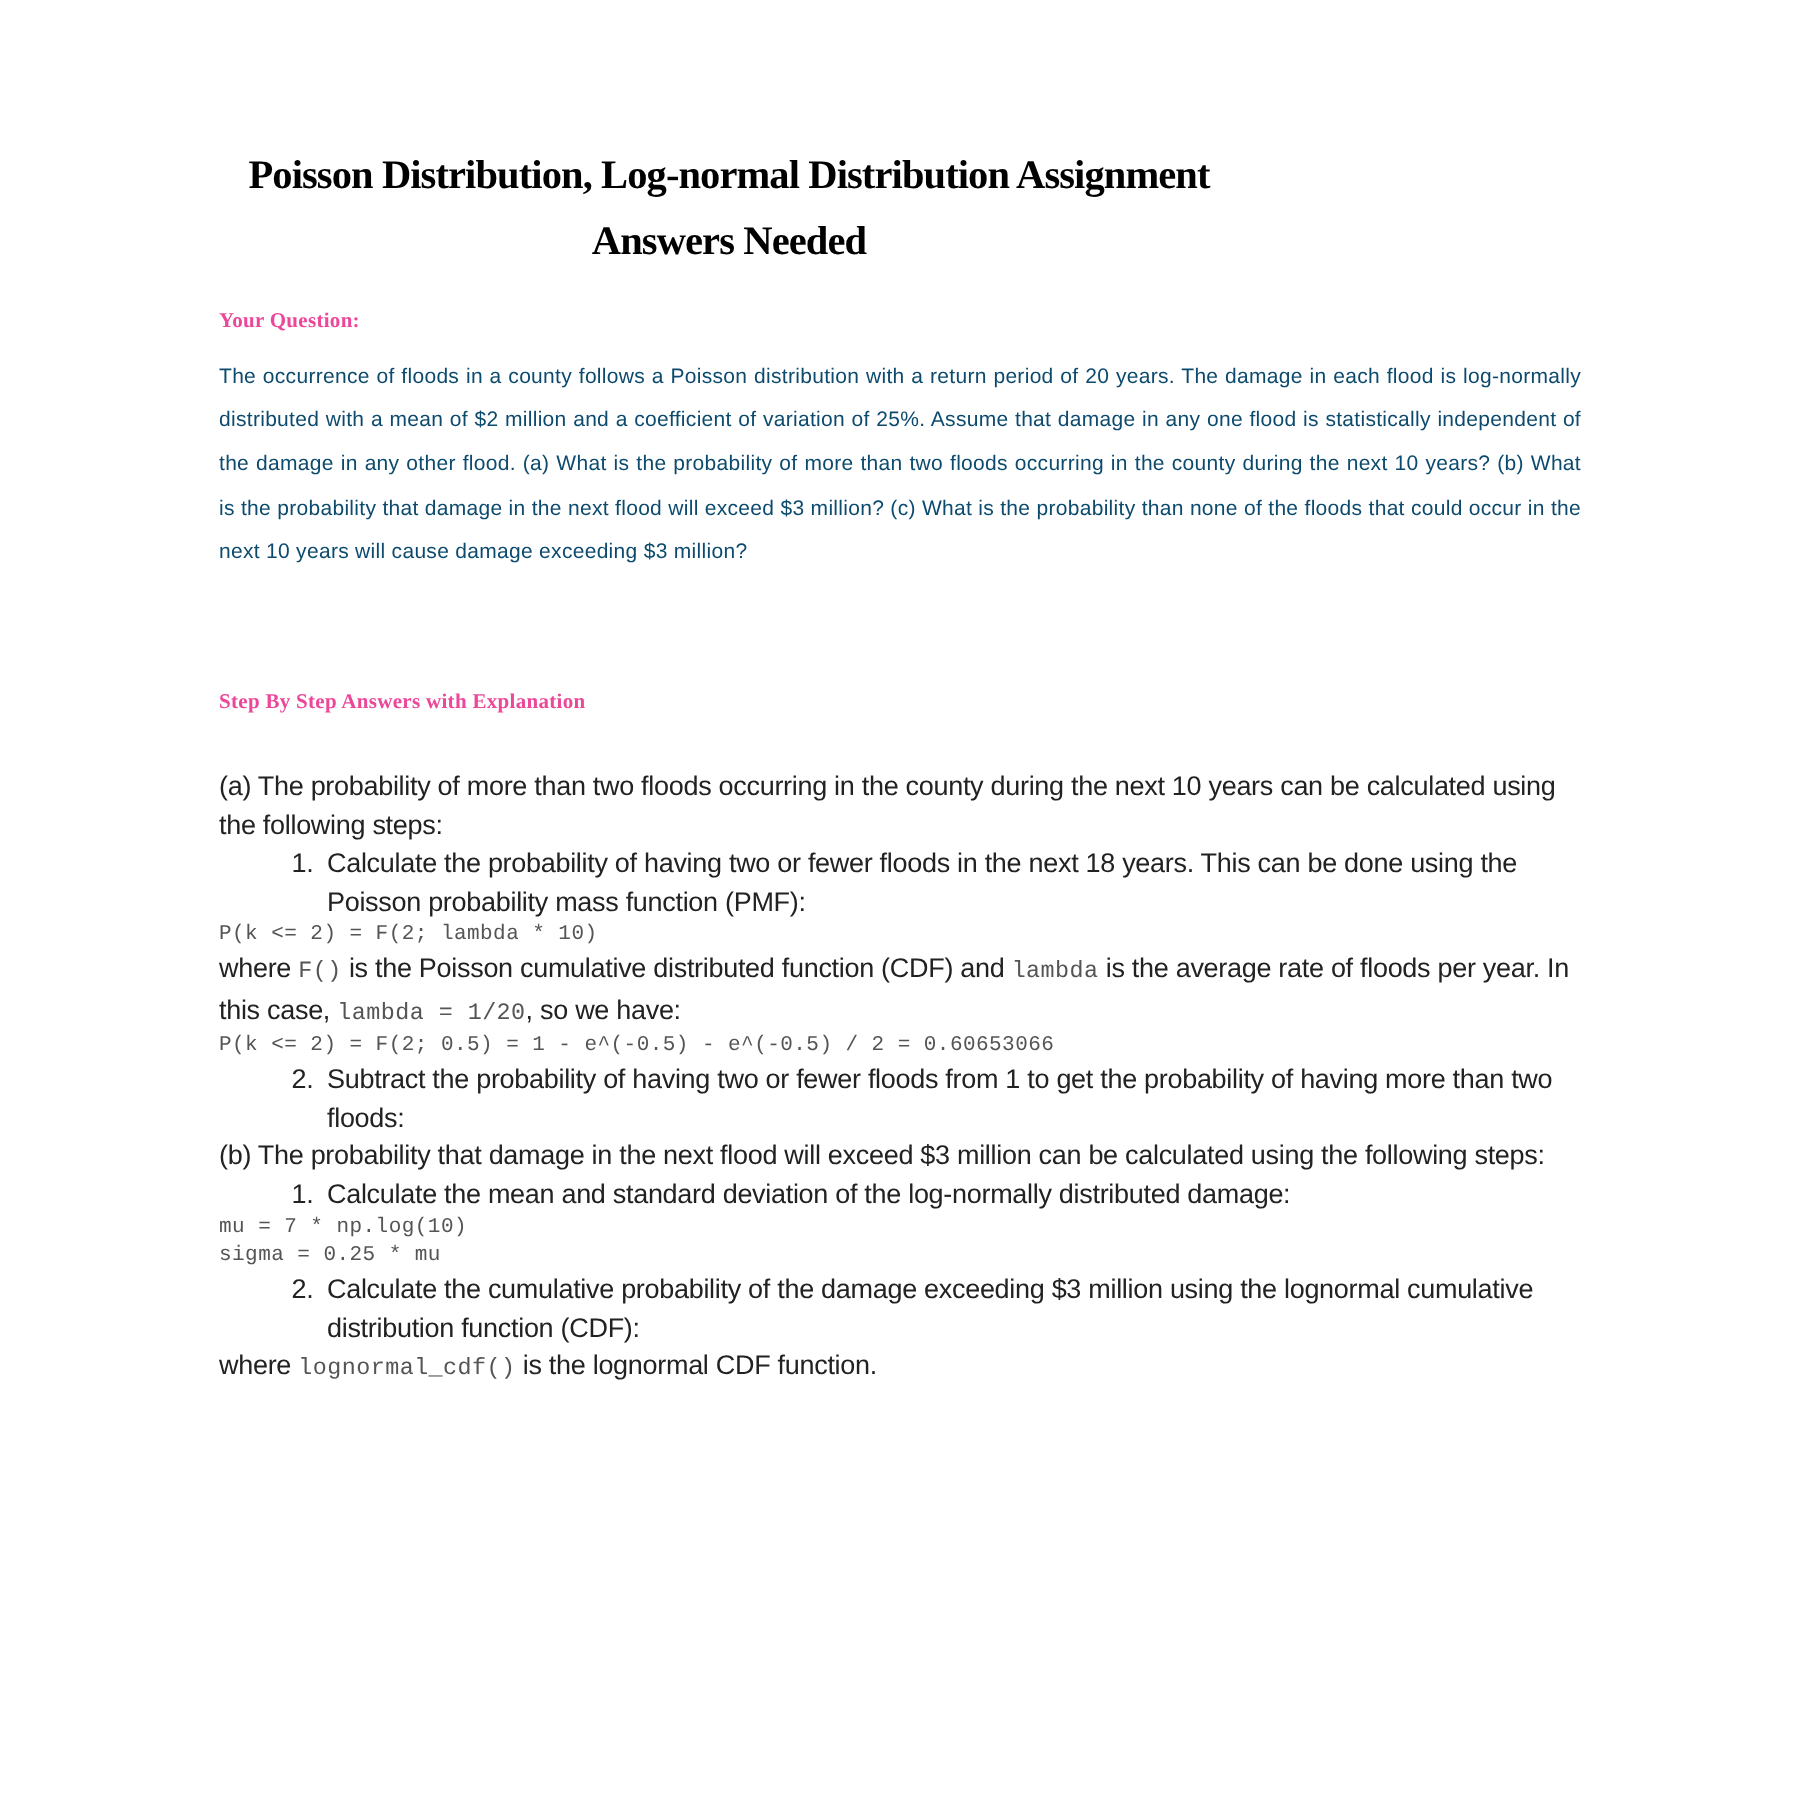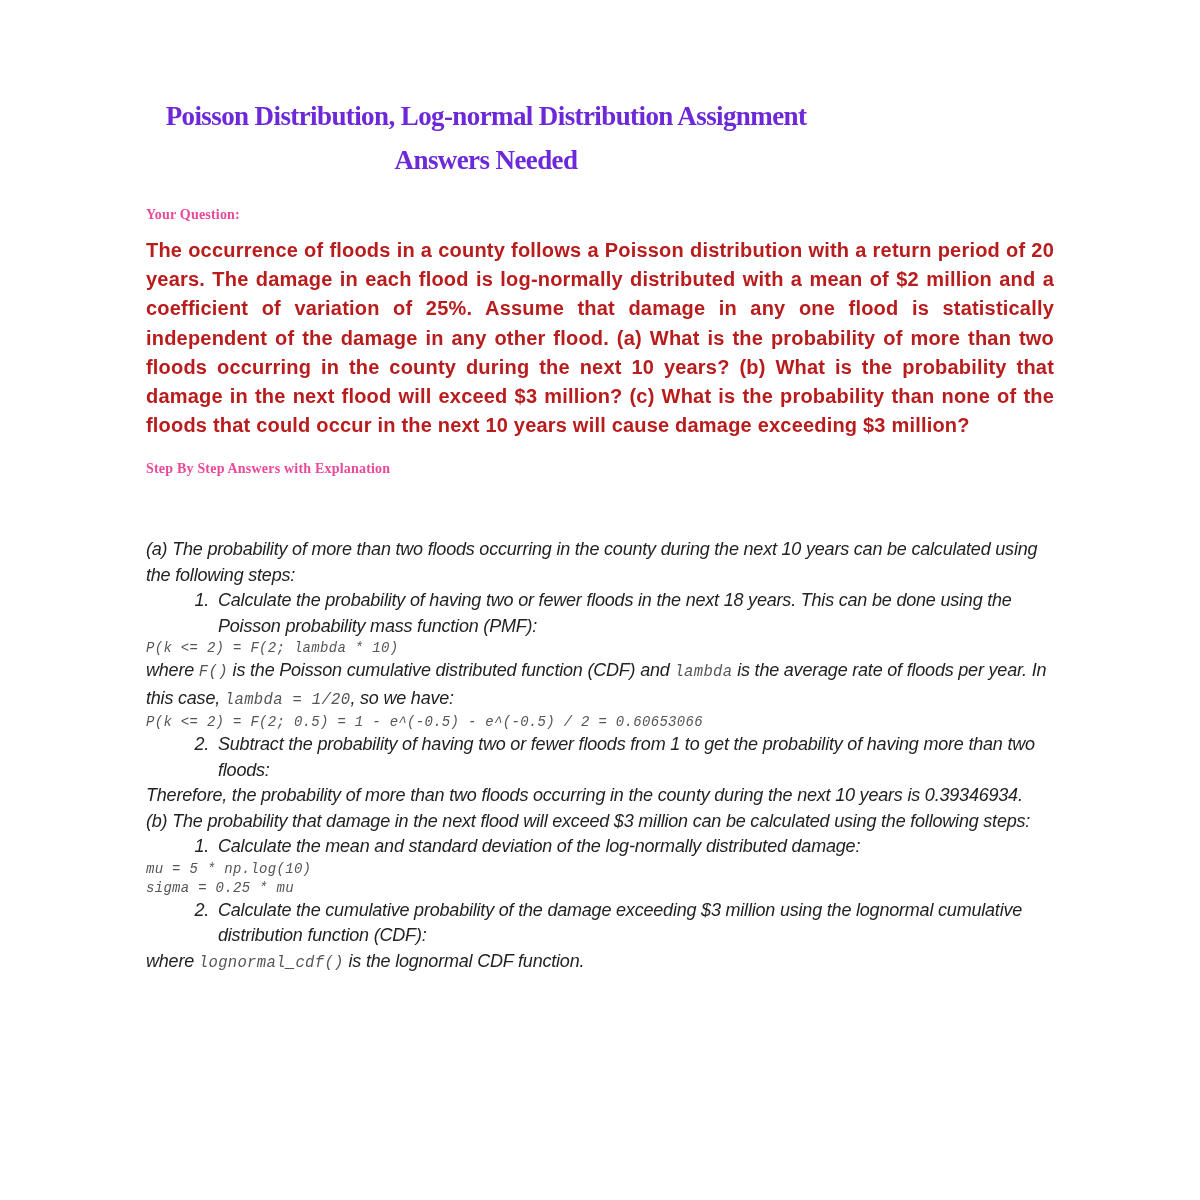--- a/index.html
+++ b/index.html
@@ -18,21 +18,21 @@
       position: absolute;
       left: 146px;
       top: 0;
       width: 910px;
     }
     .title {
       font-family: "Liberation Serif", "DejaVu Serif", serif;
       font-size: 27px;
       letter-spacing: -0.6px;
       text-align: center;
-      color: #6d28d9;
+      color: #000000;
       margin: 0;
       position: absolute;
       left: -146px;
       width: 972px;
     }
     .title.t1 { top: 101px; }
     .title.t2 { top: 145px; }
 
     .heading {
       font-family: "Liberation Serif", "DejaVu Serif", serif;
@@ -45,39 +45,37 @@
     }
     .heading.h1 { top: 207px; }
     .heading.h2 { top: 461px; }
 
     .question {
       position: absolute;
       top: 236px;
       left: 0;
       width: 908px;
       font-family: "Liberation Sans", "DejaVu Sans", sans-serif;
-      font-size: 20px;
+      font-size: 14px;
       line-height: 29.2px;
       text-align: justify;
-      color: #b91c1c;
+      color: #0c4a6e;
       margin: 0;
       letter-spacing: 0.2px;
-      font-weight: bold;
     }
 
     .answer {
       position: absolute;
-      top: 537px;
+      top: 512px;
       left: 0;
       width: 910px;
       font-family: "Liberation Sans", "DejaVu Sans", sans-serif;
       font-size: 18px;
       color: #222222;
       letter-spacing: -0.2px;
-      font-style: italic;
     }
     .para {
       margin: 0;
       line-height: 25.5px;
     }
     .step {
       display: flex;
       margin: 0;
       line-height: 25.5px;
     }
@@ -132,31 +130,30 @@
       <pre class="code">P(k &lt;= 2) = F(2; lambda * 10)</pre>
 
       <p class="para"><span>where </span><span class="inline-code">F()</span><span> is the Poisson cumulative distributed function (CDF) and </span><span class="inline-code">lambda</span><span> is the average rate of floods per year. In this case, </span><span class="inline-code">lambda = 1/20</span><span>, so we have:</span></p>
       <pre class="code">P(k &lt;= 2) = F(2; 0.5) = 1 - e^(-0.5) - e^(-0.5) / 2 = 0.60653066</pre>
 
       <div class="step">
         <span class="num">2.</span>
         <span class="txt">Subtract the probability of having two or fewer floods from 1 to get the probability of having more than two floods:</span>
       </div>
 
-      <p class="para">Therefore, the probability of more than two floods occurring in the county during the next 10 years is 0.39346934.</p>
     </section>
 
     <section>
       <p class="para">(b) The probability that damage in the next flood will exceed $3 million can be calculated using the following steps:</p>
 
       <div class="step">
         <span class="num">1.</span>
         <span class="txt">Calculate the mean and standard deviation of the log-normally distributed damage:</span>
       </div>
-      <pre class="code">mu = 5 * np.log(10)</pre>
+      <pre class="code">mu = 7 * np.log(10)</pre>
       <pre class="code">sigma = 0.25 * mu</pre>
 
       <div class="step">
         <span class="num">2.</span>
         <span class="txt">Calculate the cumulative probability of the damage exceeding $3 million using the lognormal cumulative distribution function (CDF):</span>
       </div>
 
       <p class="para"><span>where </span><span class="inline-code">lognormal_cdf()</span><span> is the lognormal CDF function.</span></p>
     </section>
 

